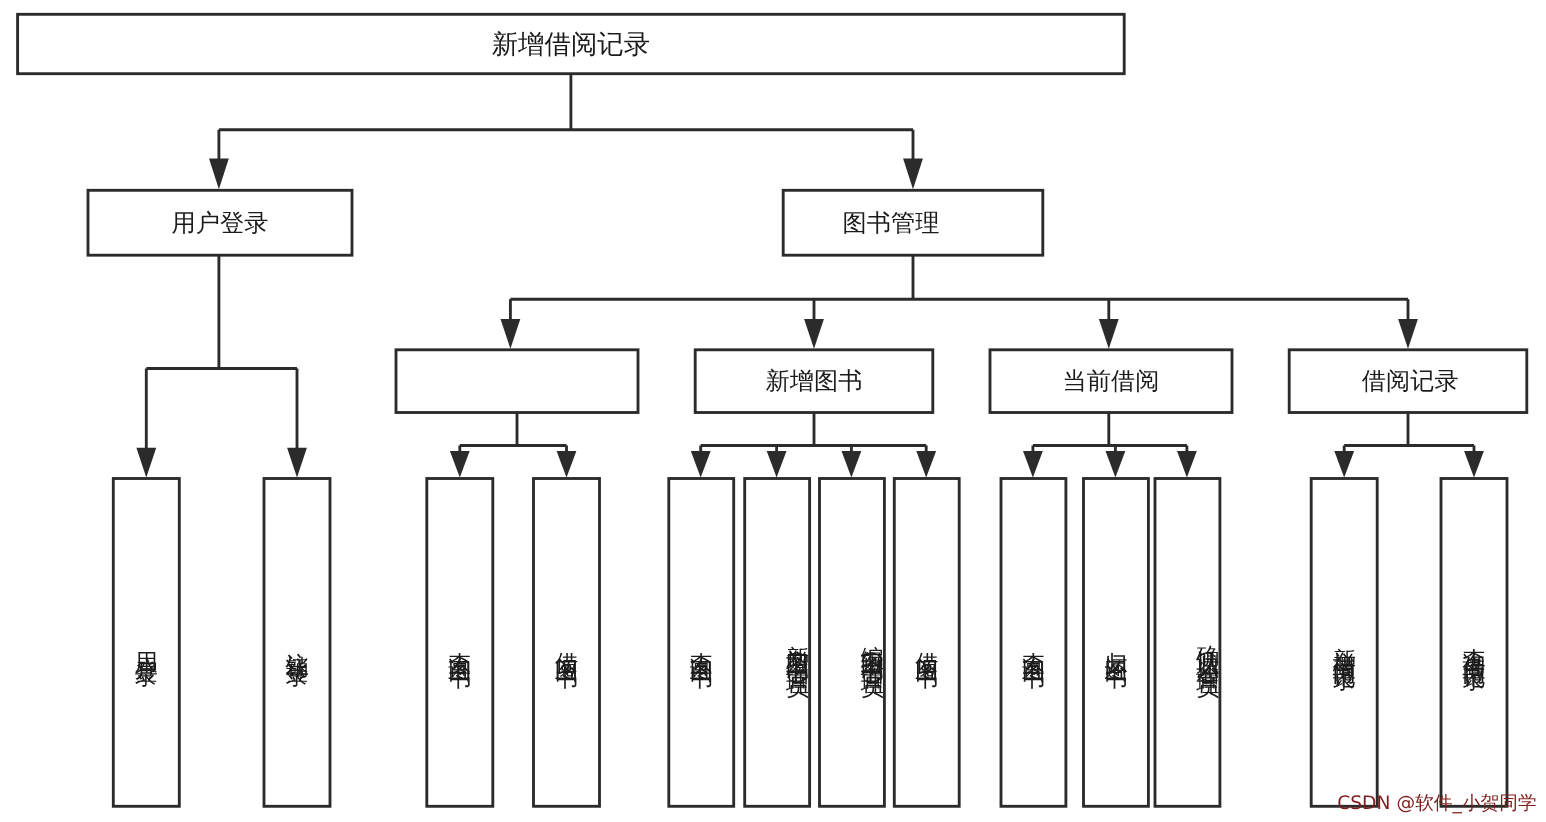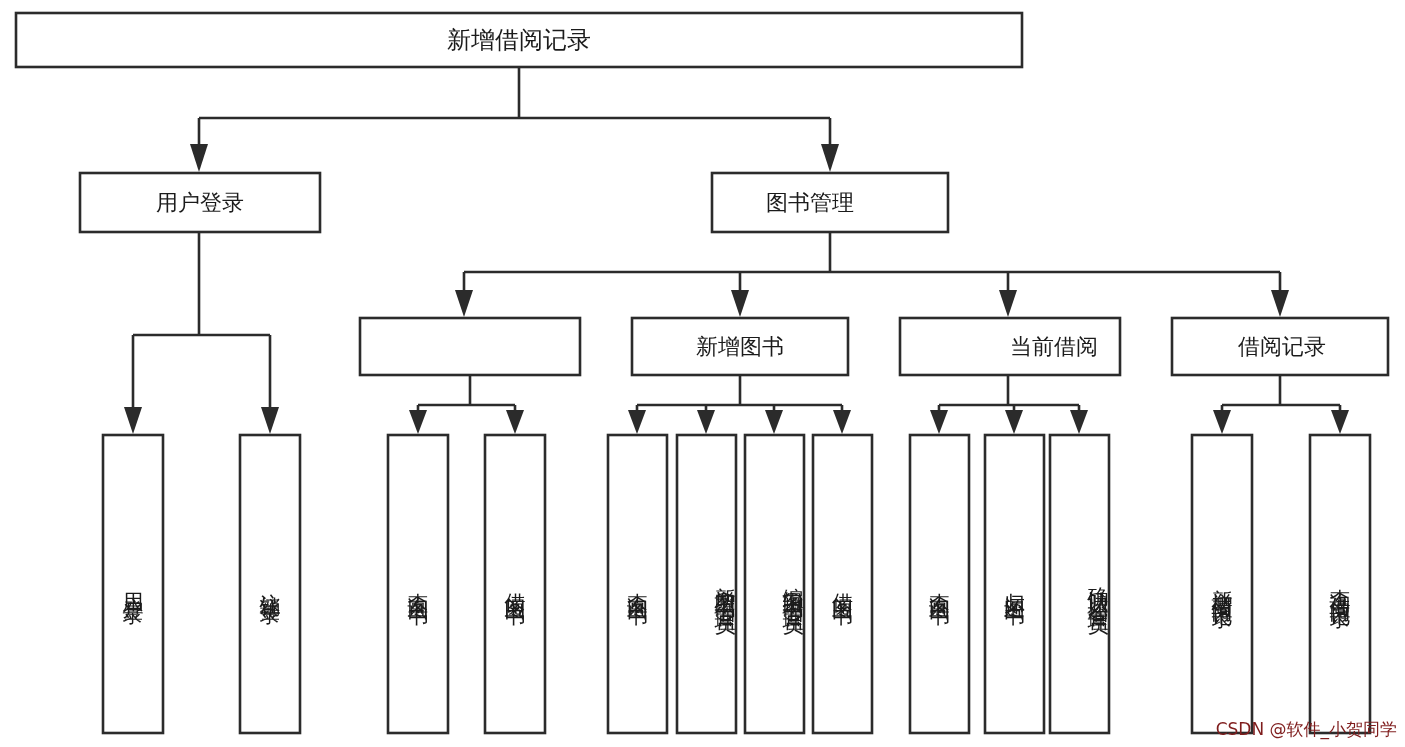--- a/index.html
+++ b/index.html
@@ -190,21 +190,21 @@
     </g>
 
   </svg>
 
   <div class="hlabel" style="left:16px; top:13px; width:1006px; height:54px; font-size:24px;">新增借阅记录</div>
 
   <div class="hlabel" style="left:80px; top:173px; width:240px; height:59px; font-size:22px;">用户登录</div>
   <div class="hlabel" style="left:692px; top:173px; width:236px; height:59px; font-size:22px;">图书管理</div>
 
   <div class="hlabel" style="left:632px; top:318px; width:216px; height:57px; font-size:22px;">新增图书</div>
-  <div class="hlabel" style="left:900px; top:318px; width:220px; height:57px; font-size:22px;padding-left:44px;">当前借阅</div>
+  <div class="hlabel" style="left:900px; top:318px; width:220px; height:57px; font-size:22px;">当前借阅</div>
   <div class="hlabel" style="left:1172px; top:318px; width:220px; height:57px; font-size:22px;">借阅记录</div>
 
   <div class="vlabel" style="left:103px; top:435px; width:60px; height:298px; display:flex; align-items:center; justify-content:center;">用户登录</div>
   <div class="vlabel" style="left:240px; top:435px; width:60px; height:298px; display:flex; align-items:center; justify-content:center;">注销登录</div>
 
   <div class="vlabel" style="left:388px; top:435px; width:60px; height:298px; display:flex; align-items:center; justify-content:center;">查询图书</div>
   <div class="vlabel" style="left:485px; top:435px; width:60px; height:298px; display:flex; align-items:center; justify-content:center;">借阅图书</div>
 
   <div class="vlabel" style="left:608px; top:435px; width:59px; height:298px; display:flex; align-items:center; justify-content:center;">查询图书</div>
   <div class="vlabel" style="left:677px; top:442px; width:59px; height:291px; display:flex; align-items:flex-start; justify-content:center;">新增图书（管理员）</div>

